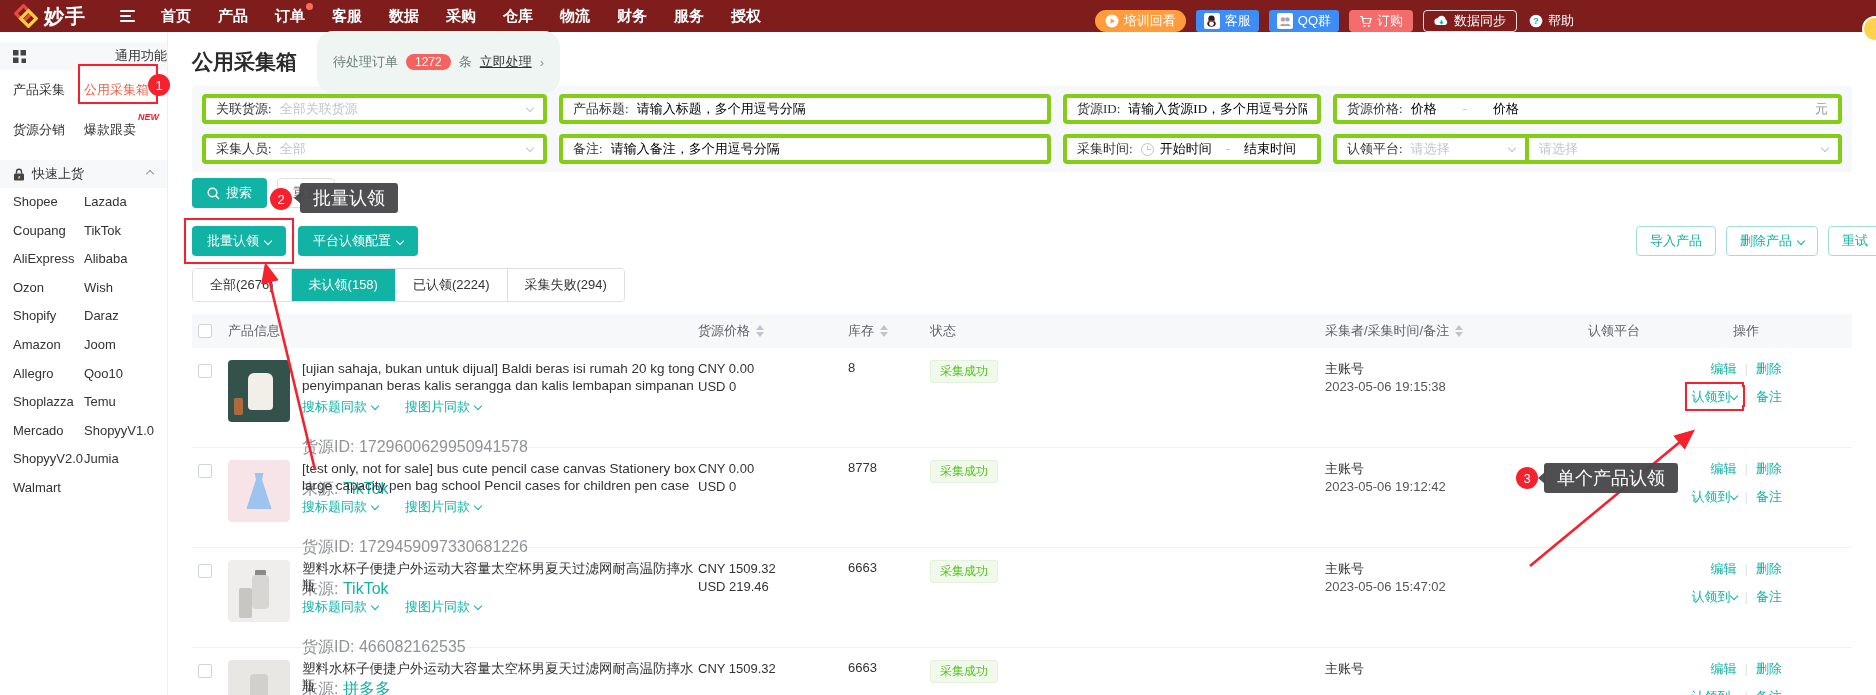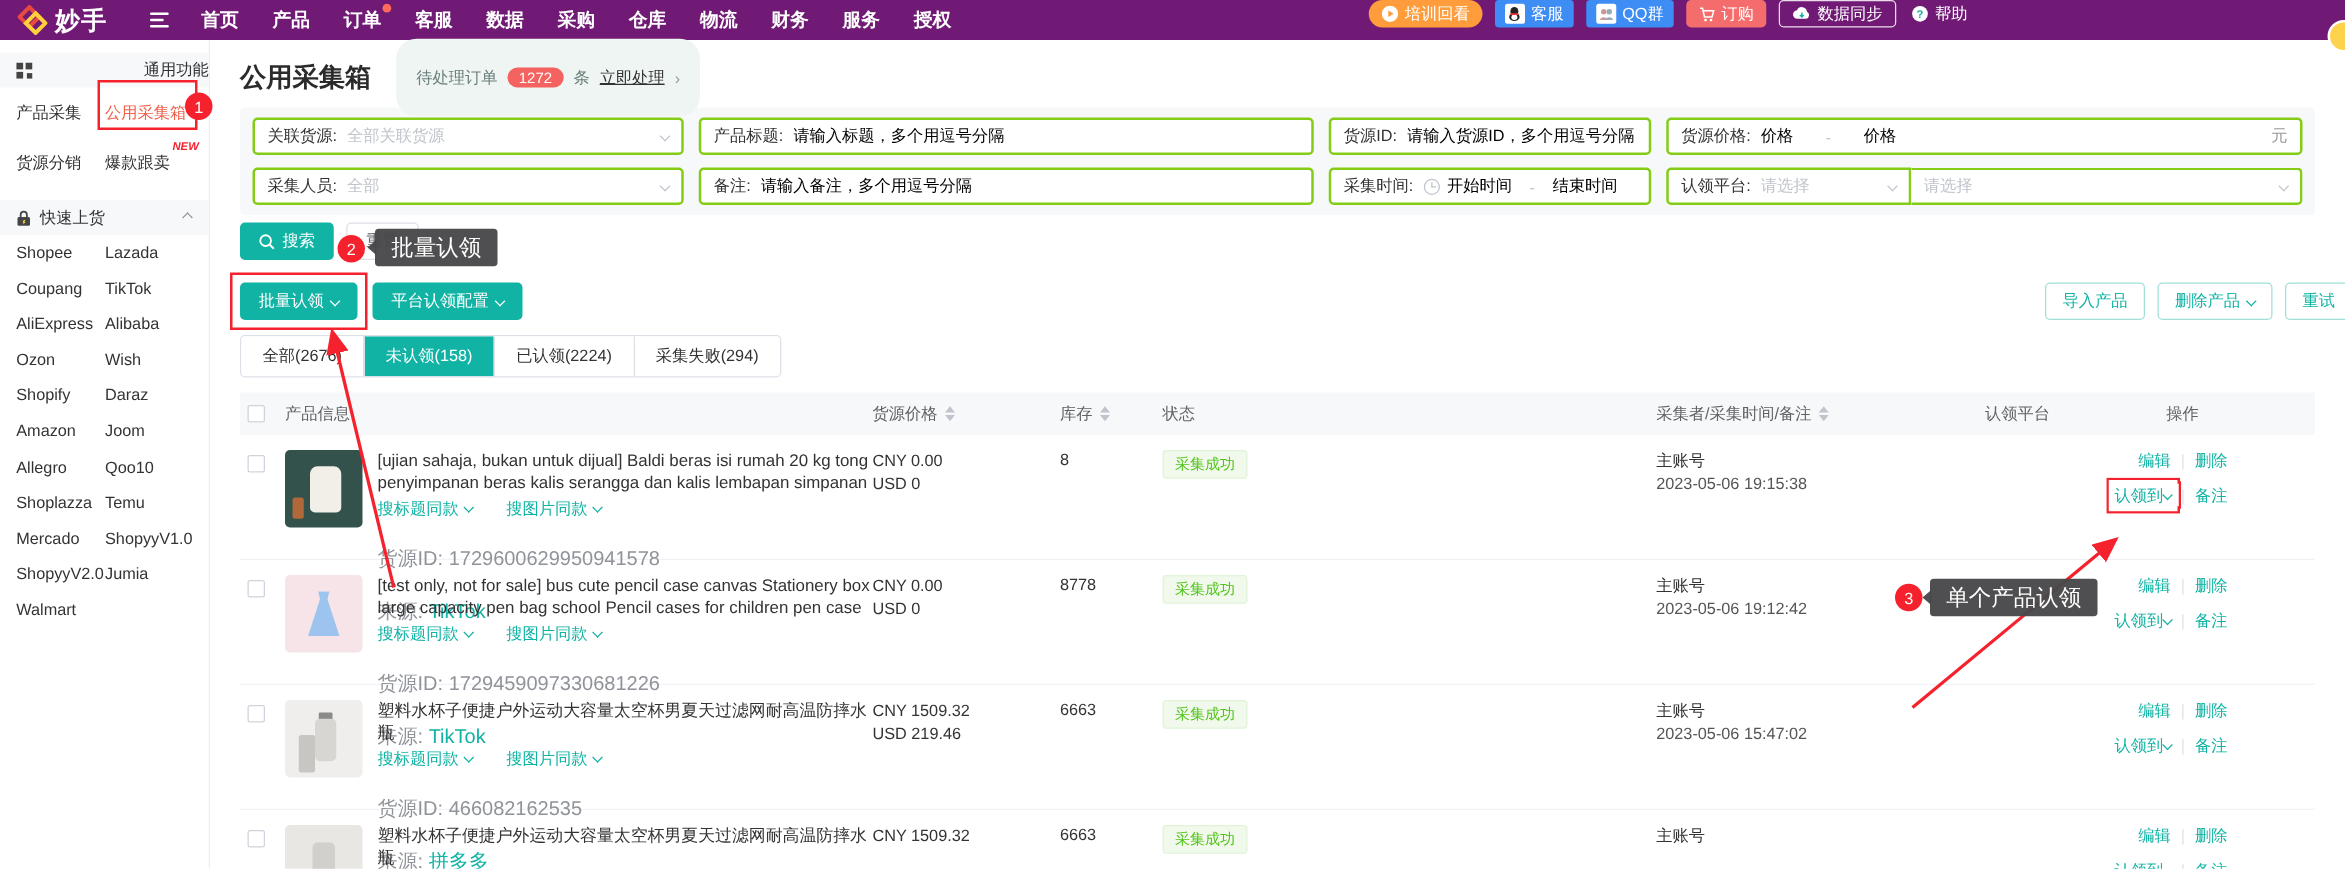--- a/index.html
+++ b/index.html
@@ -1,29 +1,29 @@
 <!DOCTYPE html>
 <html><head>
 <meta charset="utf-8">
 <style>
   * { margin:0; padding:0; box-sizing:border-box; }
   html,body { width:1876px; height:695px; overflow:hidden; background:#fff;
     font-family:"Liberation Sans","DejaVu Sans",sans-serif; color:#333; }
   .page { position:relative; width:1876px; height:695px; }
 
   
-  .nav { position:relative; height:32px; background:#701a75; display:flex; align-items:center; padding:0 0 0 14px; color:#fff; }
+  .nav { position:relative; height:32px; background:#7f1d1d; display:flex; align-items:center; padding:0 0 0 14px; color:#fff; }
   .logo { display:flex; align-items:center; gap:6px; font-size:20px; font-weight:bold; letter-spacing:1px; }
   .hamb { margin-left:34px; display:flex; flex-direction:column; gap:3px; cursor:pointer; }
   .hamb i { display:block; width:15px; height:2px; background:#fff; border-radius:1px; }
   .hamb i:nth-child(2){ width:11px; }
   .menu { display:flex; align-items:center; gap:27px; margin-left:26px; }
   .mitem { position:relative; color:#fff; font-size:15px; font-weight:bold; text-decoration:none; cursor:pointer; }
   .mitem .dot { position:absolute; right:-8px; top:-4px; width:7px; height:7px; border-radius:50%; background:#ff6a5b; }
-  .nav-right { position:absolute; right:300px; top:0; height:32px; display:flex; align-items:flex-start; gap:10px; }
+  .nav-right { position:absolute; right:300px; top:0; height:32px; display:flex; align-items:flex-end; gap:10px; }
   .nbtn { display:flex; align-items:center; gap:5px; font-size:13px; color:#fff; height:22px; padding:0 10px; border-radius:4px; cursor:pointer; text-decoration:none; white-space:nowrap; }
   .btn-orange { background:#ff9d3c; border-radius:12px; }
   .btn-blue { background:#3d8df5; border-radius:3px; padding:0 8px; }
   .btn-pink { background:#f56c6c; }
   .btn-outline { border:1px solid rgba(255,255,255,.85); }
   .btn-plain { padding:0 2px; }
   .ic { display:inline-flex; }
   .ic-box { width:16px; height:16px; background:#fff; border-radius:2px; display:inline-flex; align-items:center; justify-content:center; }
   .corner-dot { position:absolute; right:-12px; top:16px; width:26px; height:26px; border-radius:50%; background:#ffd24d; border:2px solid #fff; z-index:5; }
 
@@ -44,21 +44,21 @@
   .title-row { margin-top:12px; height:36px; display:flex; align-items:center; gap:20px; }
   .page-title { font-size:21px; font-weight:bold; color:#2b2b2b; }
   .pending-pill { display:inline-flex; align-items:center; gap:8px; background:#eef5f3; border-radius:16px; padding:22px 16px; font-size:13px; color:#6b7f7b; }
   .pending-badge { background:#f56360; color:#fff; border-radius:10px; padding:1px 9px; font-size:12px; }
   .process-link { color:#333; text-decoration:underline; cursor:pointer; }
   .process-arrow { color:#999; }
 
   .fpanel { margin-top:6px; background:#f7f8fa; border-radius:4px; padding:8px 10px; }
   .frow { display:flex; gap:12px; }
   .frow + .frow { margin-top:10px; }
-  .fbox { background:#fff; border:2px solid #84cc16; border-radius:4px; height:30px; display:flex; align-items:center; padding:0 10px; font-size:13px; }
+  .fbox { background:#fff; border:4px solid #84cc16; border-radius:4px; height:30px; display:flex; align-items:center; padding:0 10px; font-size:13px;font-family:Liberation Serif, serif; }
   .flabel { color:#333; margin-right:8px; white-space:nowrap; }
   .fph { color:#000000; white-space:nowrap; overflow:hidden; }
   .fval { color:#c0c4cc; }
   .w1 { width:345px; } .w2 { width:492px; } .w3 { width:258px; } .w4 { flex:1; }
   .sel-caret { margin-left:auto; color:#c0c4cc; }
   .dash { color:#c0c4cc; margin:0 26px; }
   .suffix { margin-left:auto; color:#999; }
   .fgroup { flex:1; display:flex; gap:0; }
   .fgroup .fbox:first-child { border-radius:4px 0 0 4px; width:196px; }
   .fgroup .fbox:last-child { border-radius:0 4px 4px 0; border-left:none; flex:1; }

